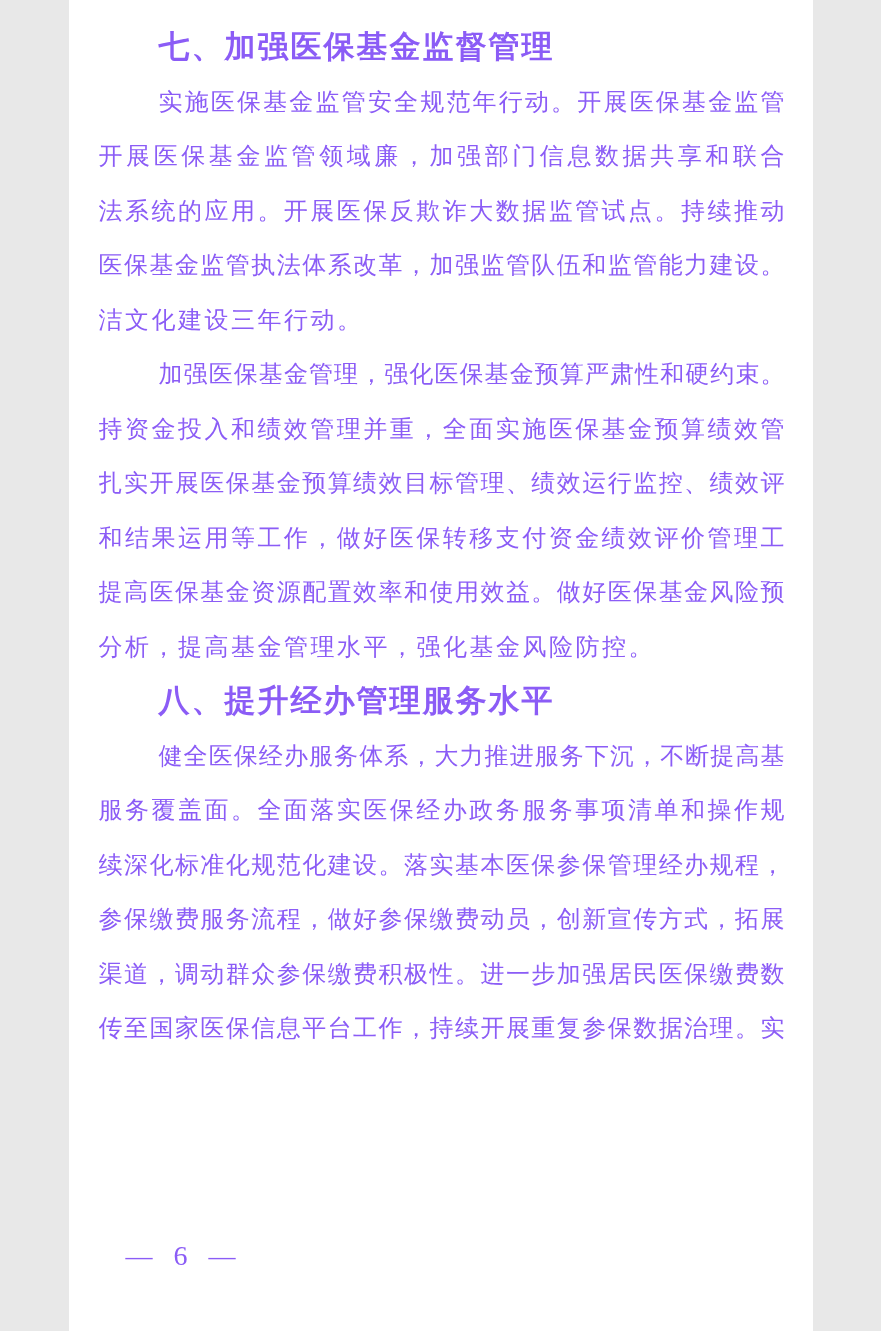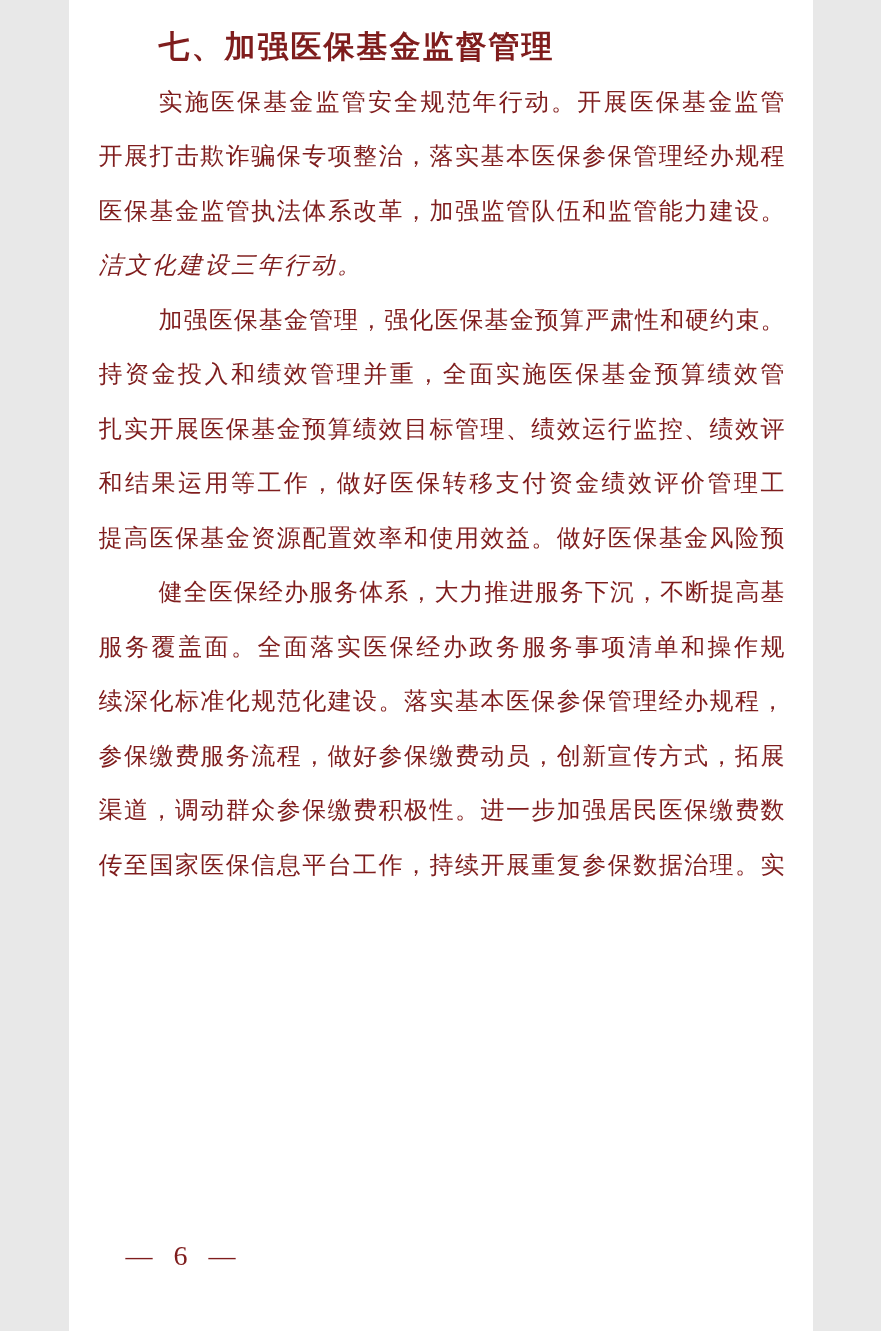--- a/index.html
+++ b/index.html
@@ -6,21 +6,21 @@
     margin: 0;
     padding: 0;
     background: #e8e8e8;
   }
   .page {
     position: relative;
     width: 744px;
     height: 1331px;
     margin: 0 auto;
     background: #ffffff;
-    color: #7f1d1d;
+    color: #8b5cf6;
     overflow: hidden;
   }
   .content {
     position: absolute;
     left: 30px;
     right: 27px;
     top: 20px;
   }
   .line {
     height: 54.5px;
@@ -31,21 +31,20 @@
     text-align-last: justify;
     text-justify: inter-character;
     letter-spacing: 1px;
     white-space: normal;
     overflow: hidden;
   }
   .line.noj {
     text-align: right;
     text-align-last: left;
     letter-spacing: 2.5px;
-    font-style: italic;
   }
   .indent {
     text-indent: 60px;
   }
   .heading {
     height: 54.5px;
     line-height: 54.5px;
     font-size: 31px;
     font-weight: bold;
     font-family: "Liberation Sans", "DejaVu Sans", sans-serif;
@@ -70,30 +69,33 @@
 </style>
 </head>
 <body>
 
 <div class="page">
   <div class="content">
 
     <div class="heading">七、加强医保基金监督管理</div>
 
     <div class="line indent">实施医保基金监管安全规范年行动。开展医保基金监管</div>
-    <div class="line">开展打击欺诈骗保专项整治，落实基本医保参保管理经办规程</div>
+    <div class="line">开展医保基金监管领域廉，加强部门信息数据共享和联合</div>
+    <div class="line">法系统的应用。开展医保反欺诈大数据监管试点。持续推动</div>
     <div class="line">医保基金监管执法体系改革，加强监管队伍和监管能力建设。</div>
     <div class="line noj">洁文化建设三年行动。</div>
 
     <div class="line indent">加强医保基金管理，强化医保基金预算严肃性和硬约束。坚</div>
     <div class="line">持资金投入和绩效管理并重，全面实施医保基金预算绩效管理，</div>
     <div class="line">扎实开展医保基金预算绩效目标管理、绩效运行监控、绩效评价</div>
     <div class="line">和结果运用等工作，做好医保转移支付资金绩效评价管理工作，</div>
     <div class="line">提高医保基金资源配置效率和使用效益。做好医保基金风险预警</div>
+    <div class="line noj">分析，提高基金管理水平，强化基金风险防控。</div>
 
+    <div class="heading">八、提升经办管理服务水平</div>
 
     <div class="line indent">健全医保经办服务体系，大力推进服务下沉，不断提高基层</div>
     <div class="line">服务覆盖面。全面落实医保经办政务服务事项清单和操作规范，持</div>
     <div class="line">续深化标准化规范化建设。落实基本医保参保管理经办规程，优化</div>
     <div class="line">参保缴费服务流程，做好参保缴费动员，创新宣传方式，拓展宣传</div>
     <div class="line">渠道，调动群众参保缴费积极性。进一步加强居民医保缴费数据上</div>
     <div class="line">传至国家医保信息平台工作，持续开展重复参保数据治理。实施一</div>
 
   </div>
 

